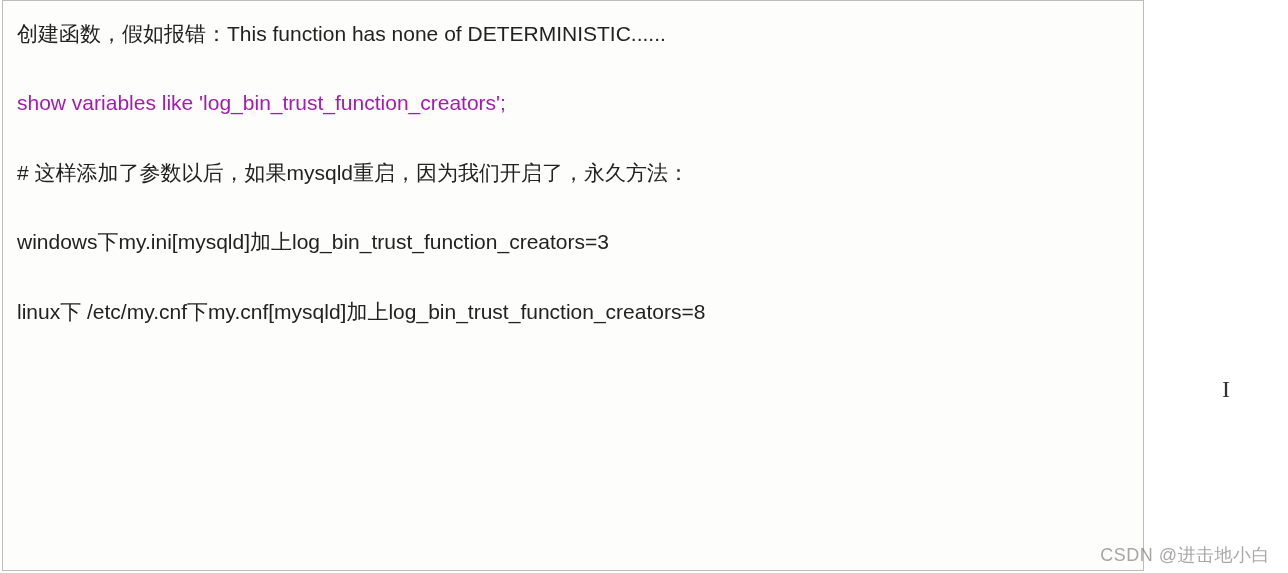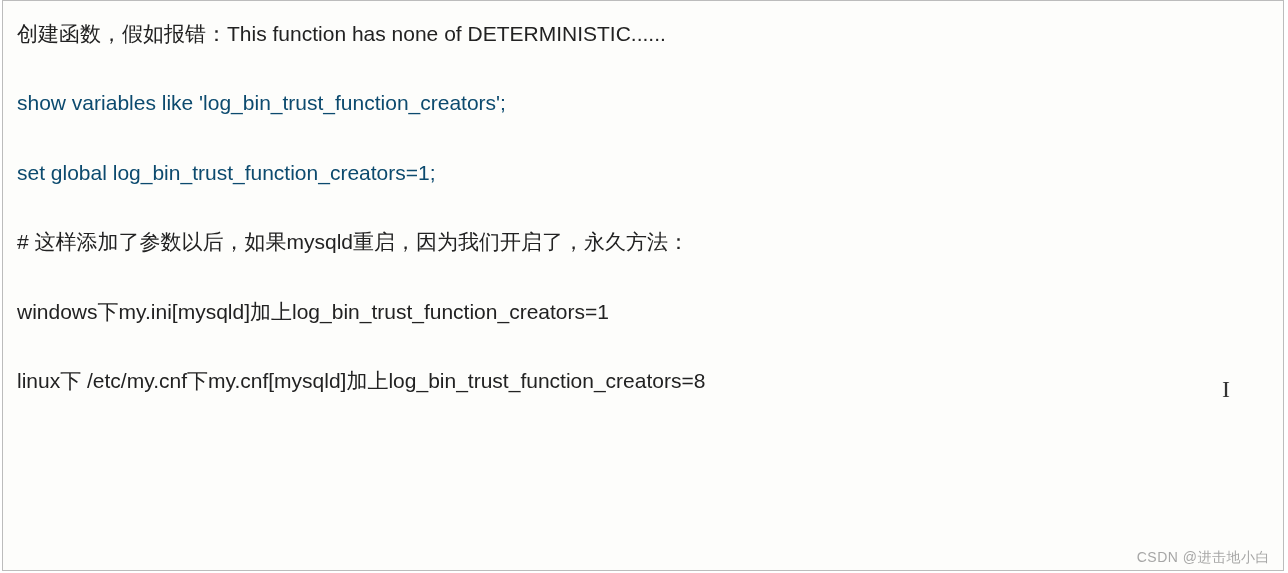--- a/index.html
+++ b/index.html
@@ -13,43 +13,43 @@
     background: #ffffff;
     width: 1288px;
     height: 573px;
     position: relative;
     overflow: hidden;
   }
   .frame {
     position: absolute;
     left: 2px;
     top: 0;
-    width: 1282px;
+    width: 1142px;
     height: 571px;
     border: 1px solid #bcbcbc;
     background: #fdfdfb;
     padding: 18px 14px 14px 14px;
   }
   .line {
     margin-bottom: 28px;
     color: #222;
     line-height: 1.4;
     white-space: nowrap;
   }
   .line.blue {
-    color: #0c4a6e;
+    color: #a21caf;
   }
   .space-before {
     margin-top: 40px;
   }
   .watermark {
     position: absolute;
     right: 18px;
     bottom: 6px;
-    font-size: 14px;
+    font-size: 18px;
     color: rgba(120, 120, 120, 0.65);
     font-family: Arial, "Microsoft YaHei", sans-serif;
     letter-spacing: 0.5px;
     pointer-events: none;
   }
   .cursor {
     position: absolute;
     right: 64px;
     top: 376px;
     width: 2px;
@@ -63,25 +63,24 @@
 </head>
 <body>
 
 <div class="frame">
 
   <div class="line">创建函数，假如报错：This function has none of DETERMINISTIC......</div>
 
 
   <div class="line blue space-before">show variables like 'log_bin_trust_function_creators';</div>
 
-  <div class="line blue space-before">set global log_bin_trust_function_creators=1;</div>
 
   <div class="line space-before"># 这样添加了参数以后，如果mysqld重启，因为我们开启了，永久方法：</div>
 
-  <div class="line space-before">windows下my.ini[mysqld]加上log_bin_trust_function_creators=1</div>
+  <div class="line space-before">windows下my.ini[mysqld]加上log_bin_trust_function_creators=3</div>
 
   <div class="line space-before">linux下   /etc/my.cnf下my.cnf[mysqld]加上log_bin_trust_function_creators=8</div>
 
 </div>
 
 <div class="cursor">I</div>
 
 <div class="watermark">CSDN @进击地小白</div>
 
 </body></html>

